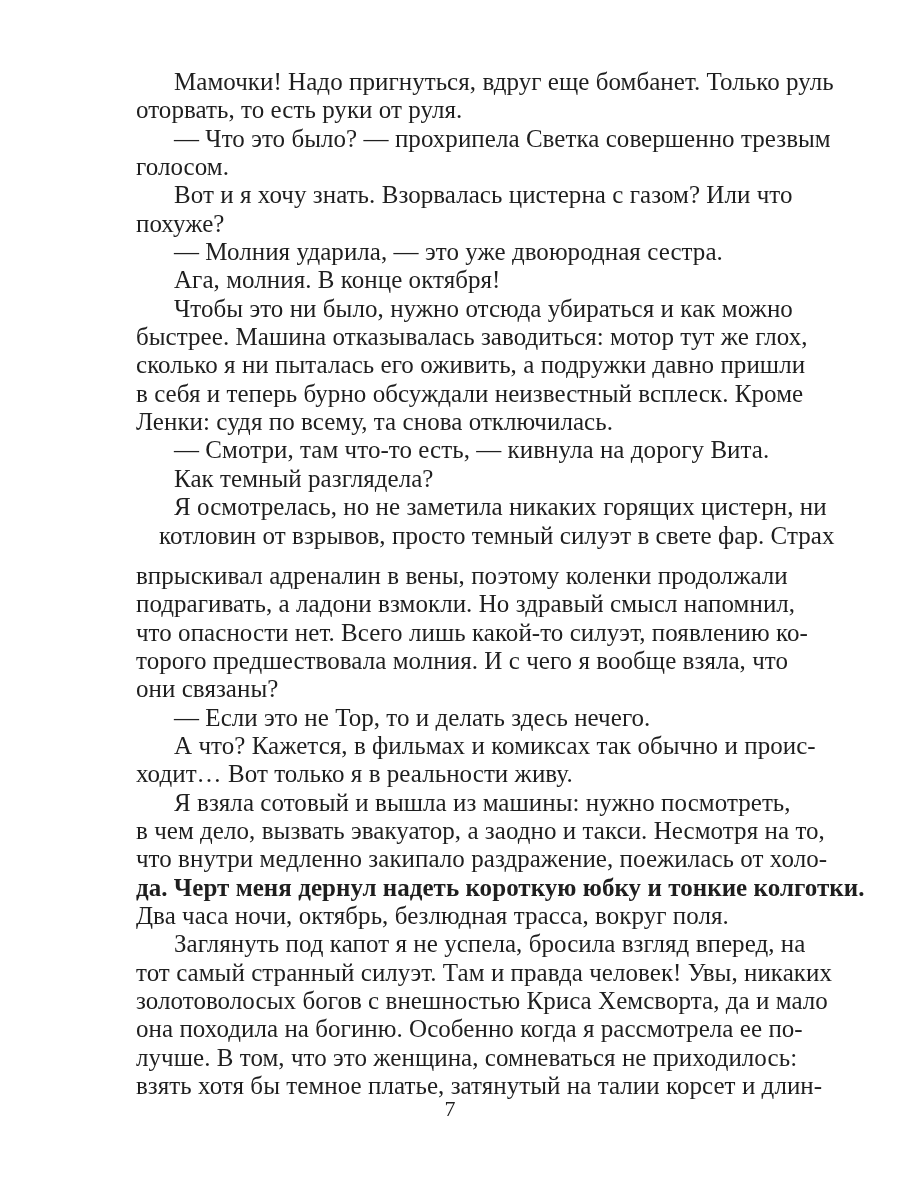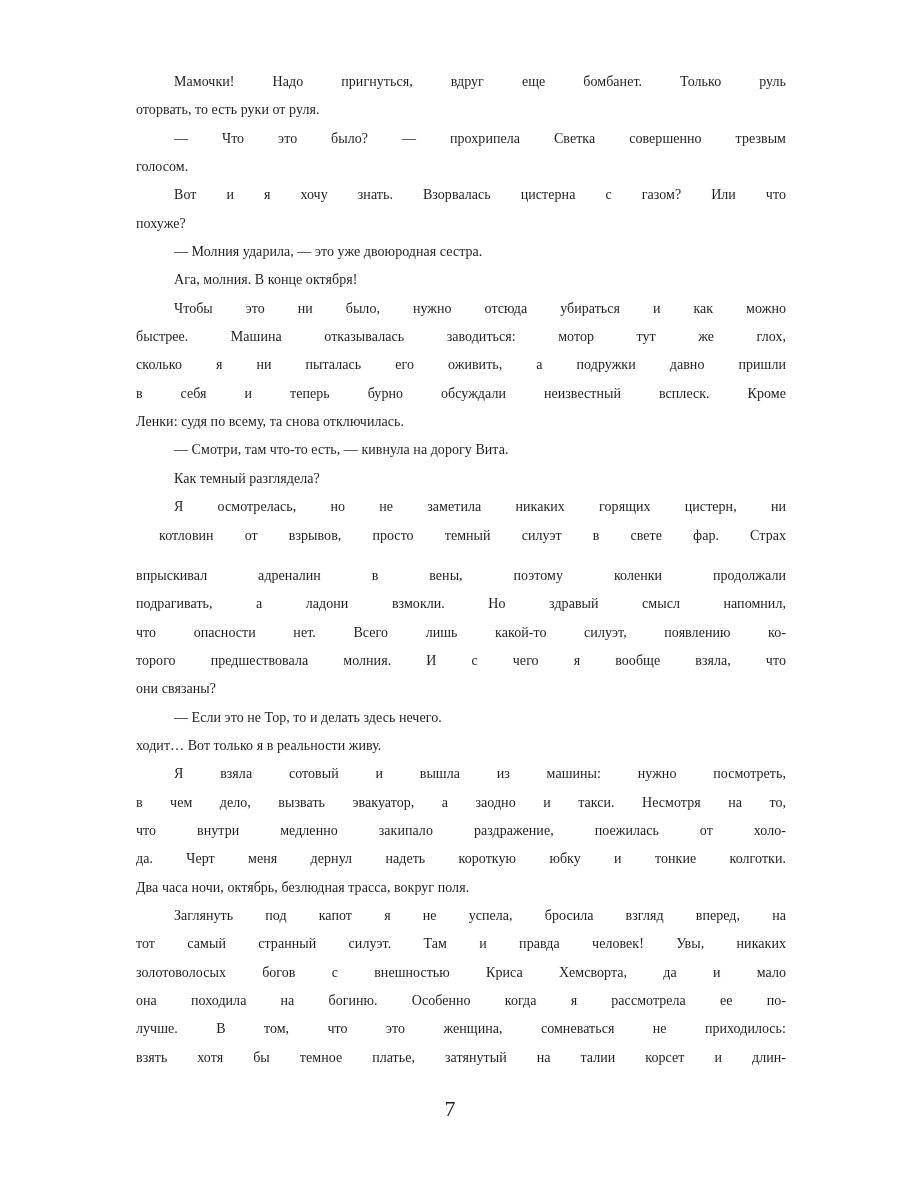--- a/index.html
+++ b/index.html
@@ -18,21 +18,21 @@
     .text-block {
       position: absolute;
       left: 136px;
       top: 68px;
       width: 650px;
     }
     .line {
       display: block;
       height: 28.35px;
       line-height: 28.35px;
-      font-size: 14px;
+      font-size: 25px;
       white-space: nowrap;
       text-align: justify;
       text-align-last: justify;
       letter-spacing: 0.05px;
     }
     .line.indent { padding-left: 38px; }
     .line.last { text-align-last: left; }
     .page-number {
       position: absolute;
       left: 0; width: 900px;
@@ -63,25 +63,26 @@
       <span class="line indent last" style="white-space: nowrap;">— Смотри, там что-то есть, — кивнула на дорогу Вита.</span>
       <span class="line indent last" style="white-space: nowrap;">Как темный разглядела?</span>
       <span class="line indent" style="white-space: nowrap;">Я осмотрелась, но не заметила никаких горящих цистерн, ни</span>
       <span class="line" style="white-space: nowrap; margin-left: 23px;">котловин от взрывов, просто темный силуэт в свете фар. Страх</span>
       <span class="line" style="white-space: nowrap; margin-top: 12px;">впрыскивал адреналин в вены, поэтому коленки продолжали</span>
       <span class="line" style="white-space: nowrap;">подрагивать, а ладони взмокли. Но здравый смысл напомнил,</span>
       <span class="line" style="white-space: nowrap;">что опасности нет. Всего лишь какой-то силуэт, появлению ко-</span>
       <span class="line" style="white-space: nowrap;">торого предшествовала молния. И с чего я вообще взяла, что</span>
       <span class="line last" style="white-space: nowrap;">они связаны?</span>
       <span class="line indent last" style="white-space: nowrap;">— Если это не Тор, то и делать здесь нечего.</span>
+      <span class="line indent" style="white-space: nowrap;">А что? Кажется, в фильмах и комиксах так обычно и проис-</span>
       <span class="line last" style="white-space: nowrap;">ходит… Вот только я в реальности живу.</span>
       <span class="line indent" style="white-space: nowrap;">Я взяла сотовый и вышла из машины: нужно посмотреть,</span>
       <span class="line" style="white-space: nowrap;">в чем дело, вызвать эвакуатор, а заодно и такси. Несмотря на то,</span>
       <span class="line" style="white-space: nowrap;">что внутри медленно закипало раздражение, поежилась от холо-</span>
-      <span class="line" style="white-space: nowrap;">да. Черт меня дернул надеть короткую юбку и тонкие колготки.</span>
+      <span class="line" style="white-space: nowrap; font-weight: bold;">да. Черт меня дернул надеть короткую юбку и тонкие колготки.</span>
       <span class="line last" style="white-space: nowrap;">Два часа ночи, октябрь, безлюдная трасса, вокруг поля.</span>
       <span class="line indent" style="white-space: nowrap;">Заглянуть под капот я не успела, бросила взгляд вперед, на</span>
       <span class="line" style="white-space: nowrap;">тот самый странный силуэт. Там и правда человек! Увы, никаких</span>
       <span class="line" style="white-space: nowrap;">золотоволосых богов с внешностью Криса Хемсворта, да и мало</span>
       <span class="line" style="white-space: nowrap;">она походила на богиню. Особенно когда я рассмотрела ее по-</span>
       <span class="line" style="white-space: nowrap;">лучше. В том, что это женщина, сомневаться не приходилось:</span>
       <span class="line" style="white-space: nowrap;">взять хотя бы темное платье, затянутый на талии корсет и длин-</span>
     </div>
   <div class="page-number">7</div>
 </div>

